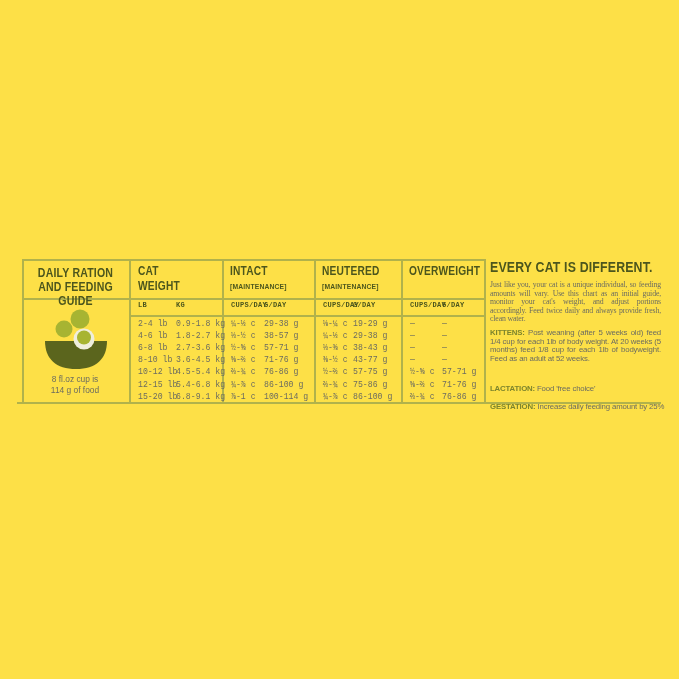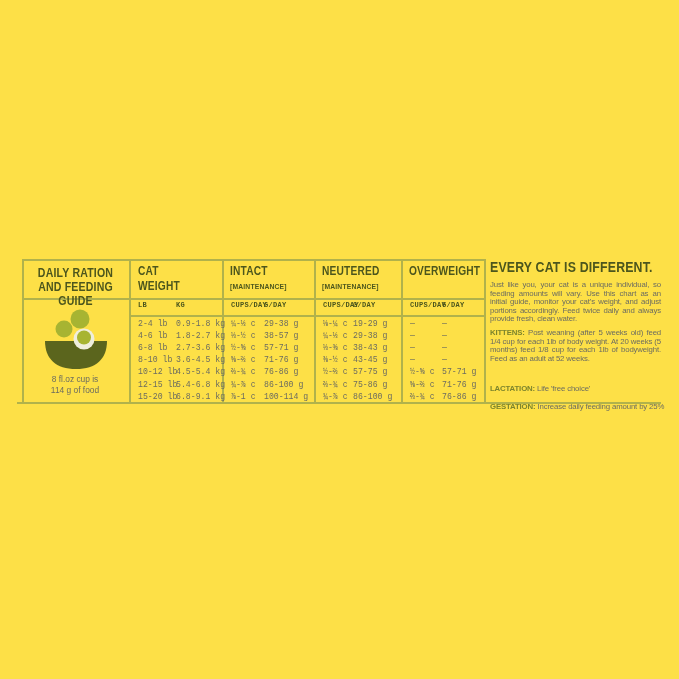--- a/index.html
+++ b/index.html
@@ -146,21 +146,21 @@
       <span>⅓-⅜ c</span>
       <span>38-43 g</span>
       <span>—</span>
       <span>—</span>
 
       <span>8-10 lb</span>
       <span>3.6-4.5 kg</span>
       <span>⅝-⅔ c</span>
       <span>71-76 g</span>
       <span>⅜-½ c</span>
-      <span>43-45 g</span>
+      <span>43-77 g</span>
       <span>—</span>
       <span>—</span>
 
       <span>10-12 lb</span>
       <span>4.5-5.4 kg</span>
       <span>⅔-¾ c</span>
       <span>76-86 g</span>
       <span>½-⅔ c</span>
       <span>57-75 g</span>
       <span>½-⅝ c</span>
@@ -180,22 +180,22 @@
       <span>⅞-1 c</span>
       <span>100-114 g</span>
       <span>¾-⅞ c</span>
       <span>86-100 g</span>
       <span>⅔-¾ c</span>
       <span>76-86 g</span>
     </div>
 
   <div class="info-heading">EVERY CAT IS DIFFERENT.</div>
 
-  <p class="body-txt info" style="top:281px;">Just like you, your cat is a unique individual, so feeding amounts will vary. Use this chart as an initial guide, monitor your cat's weight, and adjust portions accordingly. Feed twice daily and always provide fresh, clean water.</p>
+  <p class="body-txt info" style="top:281px;font-family:Liberation Serif, serif;">Just like you, your cat is a unique individual, so feeding amounts will vary. Use this chart as an initial guide, monitor your cat's weight, and adjust portions accordingly. Feed twice daily and always provide fresh, clean water.</p>
 
   <p class="body-txt info" style="top:329px;"><span class="sec-label">KITTENS:</span><span> Post weaning (after 5 weeks old) feed 1/4 cup for each 1lb of body weight. At 20 weeks (5 months) feed 1/8 cup for each 1lb of bodyweight. Feed as an adult at 52 weeks.</span></p>
 
   <p class="body-txt info one-line" style="top:371px;margin-top:32px;"><span class="sec-label">GESTATION:</span><span> Increase daily feeding amount by 25%</span></p>
 
-  <p class="body-txt info one-line" style="top:385px;"><span class="sec-label">LACTATION:</span><span> Life 'free choice'</span></p>
+  <p class="body-txt info one-line" style="top:385px;"><span class="sec-label">LACTATION:</span><span> Food 'free choice'</span></p>
 
 
 </div>
 
 </body></html>

